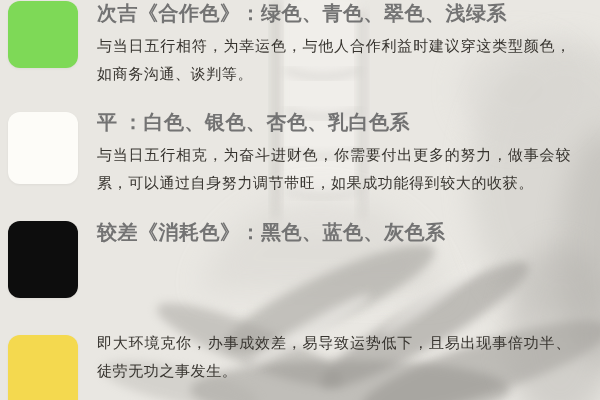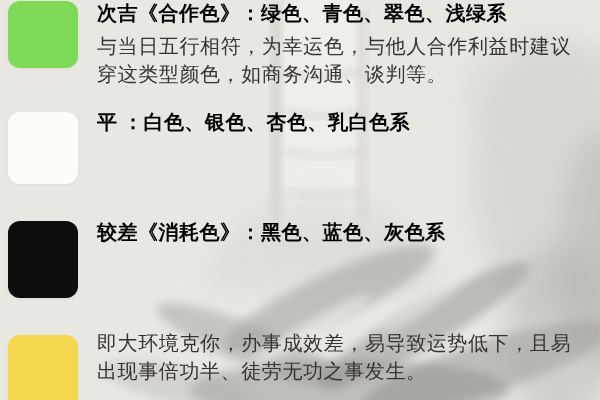--- a/index.html
+++ b/index.html
@@ -39,25 +39,25 @@
     top: 0;
     width: 474px;
   }
   .sec-title {
     margin: 0 8px 7px 0;
     font-size: 20px;
     font-weight: 700;
     letter-spacing: 0.5px;
     line-height: 26px;
     white-space: nowrap;
-    color: #000000;
+    color: #737373;
   }
   .sec-body {
     margin: 0;
-    font-size: 20px;
+    font-size: 15px;
     line-height: 27.5px;
     letter-spacing: 0.6px;
     color: #37342f;
     text-align: justify;
   }
 </style>
 </head>
 <body>
 
 <div class="page">
@@ -103,20 +103,21 @@
     <div class="text-col">
       <h2 class="sec-title">次吉《合作色》：绿色、青色、翠色、浅绿系</h2>
       <p class="sec-body">与当日五行相符，为幸运色，与他人合作利益时建议穿这类型颜色，如商务沟通、谈判等。</p>
     </div>
   </div>
 
   <div class="section sec2">
     <div class="swatch" style="background-color: rgb(253, 252, 248);"></div>
     <div class="text-col">
       <h2 class="sec-title">平 ：白色、银色、杏色、乳白色系</h2>
+      <p class="sec-body">与当日五行相克，为奋斗进财色，你需要付出更多的努力，做事会较累，可以通过自身努力调节带旺，如果成功能得到较大的收获。</p>
     </div>
   </div>
 
   <div class="section sec3">
     <div class="swatch" style="background-color: rgb(13, 13, 13);"></div>
     <div class="text-col">
       <h2 class="sec-title">较差《消耗色》：黑色、蓝色、灰色系</h2>
     </div>
   </div>
 

